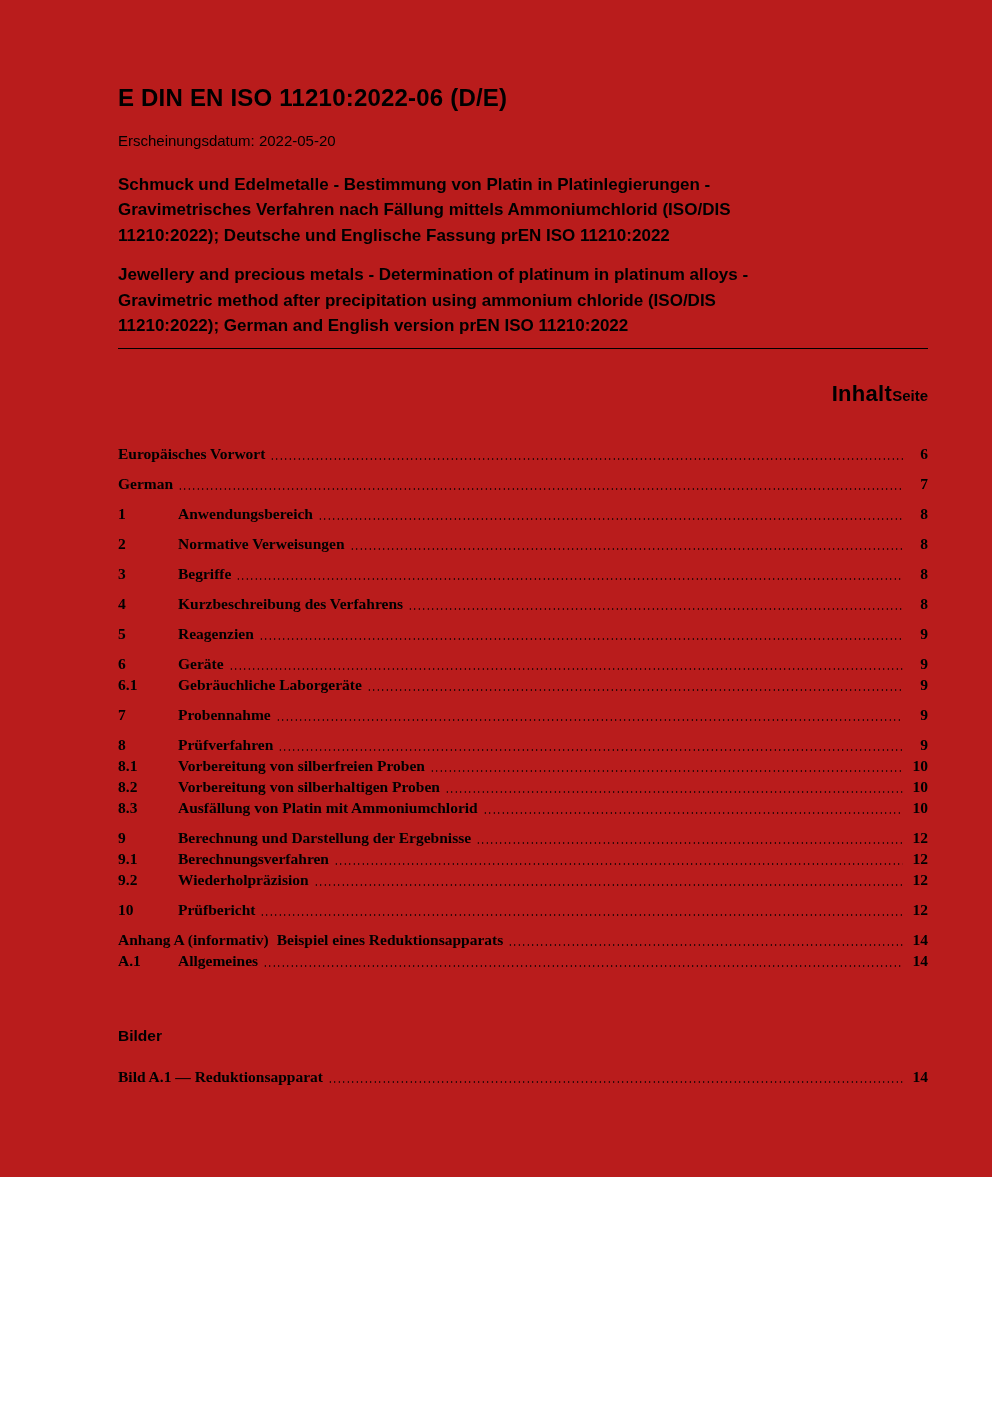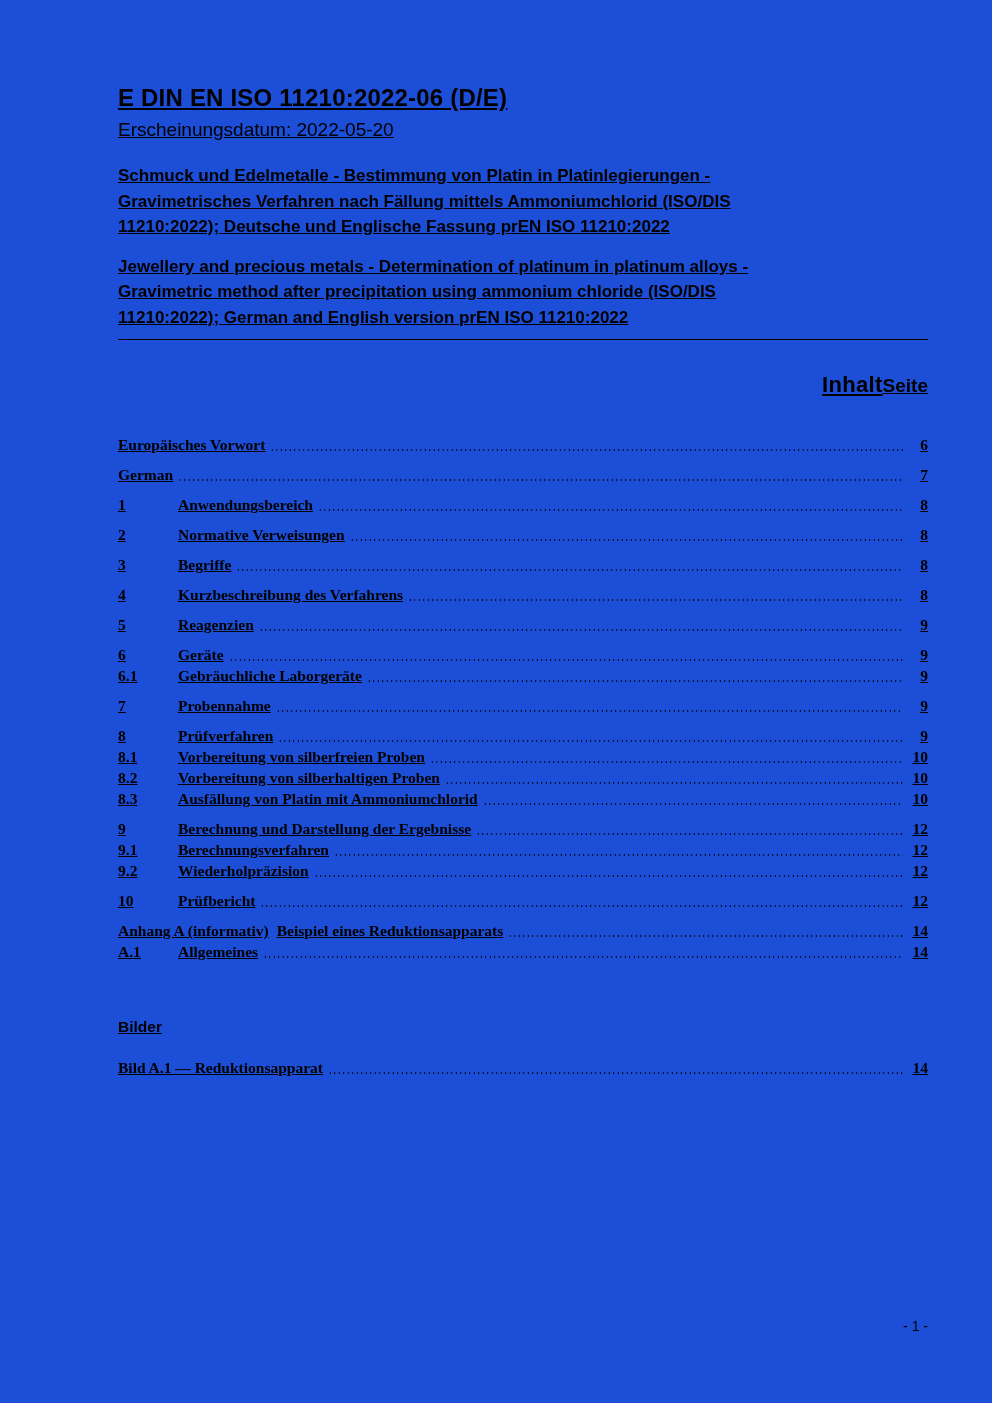--- a/index.html
+++ b/index.html
@@ -1,57 +1,56 @@
 <!DOCTYPE html>
 <html><head>
 <meta charset="utf-8">
 <style>
   * { margin: 0; padding: 0; box-sizing: border-box; }
   html, body { background: #ffffff; }
   .page {
     position: relative;
     width: 992px;
-    height: 1403px;
-    background: #1d4ed8;
+    height: 1177px;
+    background: #b91c1c;
     color: #000000;
     font-family: "Liberation Sans", sans-serif;
     overflow: hidden;
-    text-decoration: underline;
   }
   .content { padding: 84px 64px 0 118px; }
 
   .doc-id {
     font-size: 24px;
     font-weight: 700;
     letter-spacing: 0.2px;
     line-height: 1.15;
   }
   .pub-date {
-    margin-top: 7px;
-    font-size: 19px;
+    margin-top: 20px;
+    font-size: 15px;
     line-height: 1.2;
   }
   .title-block { border-bottom: 1.5px solid #000; padding-bottom: 9px; }
   .doc-title {
     margin-top: 22px;
     font-size: 17px;
     font-weight: 700;
     line-height: 1.5;
     white-space: pre-line;
   }
   .doc-title.en { margin-top: 14px; }
 
   .toc-header {
     display: flex;
     justify-content: flex-end;
     align-items: baseline;
     margin-top: 32px;
   }
   .toc-heading { font-size: 22px; font-weight: 700; letter-spacing: 0.3px; }
-  .seite-label { font-size: 19px; font-weight: 700; }
+  .seite-label { font-size: 15px; font-weight: 700; }
 
   .toc-list {
     margin-top: 36px;
     font-family: "Liberation Serif", serif;
     font-weight: 700;
     font-size: 15.5px;
   }
   .toc-group { margin-bottom: 9px; }
   .toc-row {
     display: flex;

